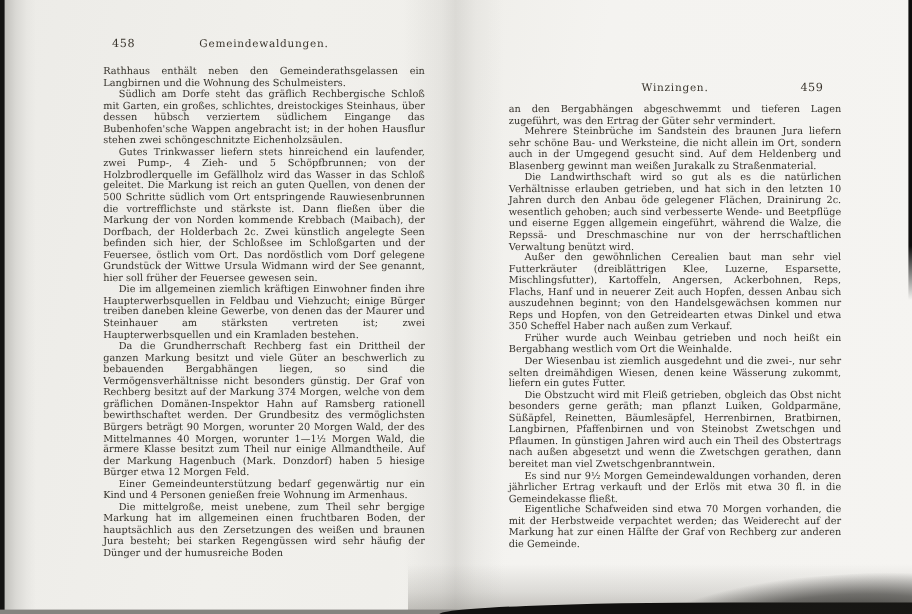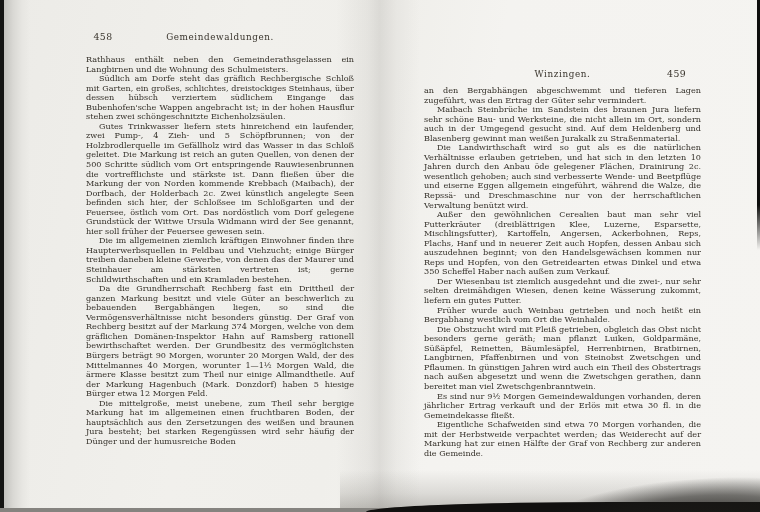--- a/index.html
+++ b/index.html
@@ -49,39 +49,40 @@
   <div class="page page-left">
     <div class="page-header">
       <span class="pagenum">458</span>
       <span class="running-title">Gemeindewaldungen.</span>
       <span class="pagenum right"></span>
     </div>
     <div class="page-body">
         <p class="para">Rathhaus enthält neben den Gemeinderathsgelassen ein Langbirnen und die Wohnung des Schulmeisters.</p>
         <p class="para indent">Südlich am Dorfe steht das gräflich Rechbergische Schloß mit Garten, ein großes, schlichtes, dreistockiges Steinhaus, über dessen hübsch verziertem südlichem Eingange das Bubenhofen'sche Wappen angebracht ist; in der hohen Hausflur stehen zwei schöngeschnitzte Eichenholzsäulen.</p>
         <p class="para indent">Gutes Trinkwasser liefern stets hinreichend ein laufender, zwei Pump-, 4 Zieh- und 5 Schöpfbrunnen; von der Holzbrodlerquelle im Gefällholz wird das Wasser in das Schloß geleitet. Die Markung ist reich an guten Quellen, von denen der 500 Schritte südlich vom Ort entspringende Rauwiesenbrunnen die vortrefflichste und stärkste ist. Dann fließen über die Markung der von Norden kommende Krebbach (Maibach), der Dorfbach, der Holderbach 2c. Zwei künstlich angelegte Seen befinden sich hier, der Schloßsee im Schloßgarten und der Feuersee, östlich vom Ort. Das nordöstlich vom Dorf gelegene Grundstück der Wittwe Ursula Widmann wird der See genannt, hier soll früher der Feuersee gewesen sein.</p>
-        <p class="para indent">Die im allgemeinen ziemlich kräftigen Einwohner finden ihre Haupterwerbsquellen in Feldbau und Viehzucht; einige Bürger treiben daneben kleine Gewerbe, von denen das der Maurer und Steinhauer am stärksten vertreten ist; gerne Schildwirthschaften und ein Kramladen bestehen.</p>
+        <p class="para indent">Die im allgemeinen ziemlich kräftigen Einwohner finden ihre Haupterwerbsquellen in Feldbau und Viehzucht; einige Bürger treiben daneben kleine Gewerbe, von denen das der Maurer und Steinhauer am stärksten vertreten ist; zwei Haupterwerbsquellen und ein Kramladen bestehen.</p>
         <p class="para indent">Da die Grundherrschaft Rechberg fast ein Drittheil der ganzen Markung besitzt und viele Güter an beschwerlich zu bebauenden Bergabhängen liegen, so sind die Vermögensverhältnisse nicht besonders günstig. Der Graf von Rechberg besitzt auf der Markung 374 Morgen, welche von dem gräflichen Domänen-Inspektor Hahn auf Ramsberg rationell bewirthschaftet werden. Der Grundbesitz des vermöglichsten Bürgers beträgt 90 Morgen, worunter 20 Morgen Wald, der des Mittelmannes 40 Morgen, worunter 1—1½ Morgen Wald, die ärmere Klasse besitzt zum Theil nur einige Allmandtheile. Auf der Markung Hagenbuch (Mark. Donzdorf) haben 5 hiesige Bürger etwa 12 Morgen Feld.</p>
+        <p class="para indent">Einer Gemeindeunterstützung bedarf gegenwärtig nur ein Kind und 4 Personen genießen freie Wohnung im Armenhaus.</p>
         <p class="para indent">Die mittelgroße, meist unebene, zum Theil sehr bergige Markung hat im allgemeinen einen fruchtbaren Boden, der hauptsächlich aus den Zersetzungen des weißen und braunen Jura besteht; bei starken Regengüssen wird sehr häufig der Dünger und der humusreiche Boden</p>
       </div>
   </div>
 
   <div class="page page-right">
     <div class="page-header">
       <span class="pagenum"></span>
       <span class="running-title">Winzingen.</span>
       <span class="pagenum right">459</span>
     </div>
     <div class="page-body">
         <p class="para">an den Bergabhängen abgeschwemmt und tieferen Lagen zugeführt, was den Ertrag der Güter sehr vermindert.</p>
-        <p class="para indent">Maibach Steinbrüche im Sandstein des braunen Jura liefern sehr schöne Bau- und Werksteine, die nicht allein im Ort, sondern auch in der Umgegend gesucht sind. Auf dem Heldenberg und Blasenberg gewinnt man weißen Jurakalk zu Straßenmaterial.</p>
+        <p class="para indent">Mehrere Steinbrüche im Sandstein des braunen Jura liefern sehr schöne Bau- und Werksteine, die nicht allein im Ort, sondern auch in der Umgegend gesucht sind. Auf dem Heldenberg und Blasenberg gewinnt man weißen Jurakalk zu Straßenmaterial.</p>
         <p class="para indent">Die Landwirthschaft wird so gut als es die natürlichen Verhältnisse erlauben getrieben, und hat sich in den letzten 10 Jahren durch den Anbau öde gelegener Flächen, Drainirung 2c. wesentlich gehoben; auch sind verbesserte Wende- und Beetpflüge und eiserne Eggen allgemein eingeführt, während die Walze, die Repssä- und Dreschmaschine nur von der herrschaftlichen Verwaltung benützt wird.</p>
         <p class="para indent">Außer den gewöhnlichen Cerealien baut man sehr viel Futterkräuter (dreiblättrigen Klee, Luzerne, Esparsette, Mischlingsfutter), Kartoffeln, Angersen, Ackerbohnen, Reps, Flachs, Hanf und in neuerer Zeit auch Hopfen, dessen Anbau sich auszudehnen beginnt; von den Handelsgewächsen kommen nur Reps und Hopfen, von den Getreidearten etwas Dinkel und etwa 350 Scheffel Haber nach außen zum Verkauf.</p>
+        <p class="para indent">Früher wurde auch Weinbau getrieben und noch heißt ein Bergabhang westlich vom Ort die Weinhalde.</p>
         <p class="para indent">Der Wiesenbau ist ziemlich ausgedehnt und die zwei-, nur sehr selten dreimähdigen Wiesen, denen keine Wässerung zukommt, liefern ein gutes Futter.</p>
-        <p class="para indent">Früher wurde auch Weinbau getrieben und noch heißt ein Bergabhang westlich vom Ort die Weinhalde.</p>
         <p class="para indent">Die Obstzucht wird mit Fleiß getrieben, obgleich das Obst nicht besonders gerne geräth; man pflanzt Luiken, Goldparmäne, Süßäpfel, Reinetten, Bäumlesäpfel, Herrenbirnen, Bratbirnen, Langbirnen, Pfaffenbirnen und von Steinobst Zwetschgen und Pflaumen. In günstigen Jahren wird auch ein Theil des Obstertrags nach außen abgesetzt und wenn die Zwetschgen gerathen, dann bereitet man viel Zwetschgenbranntwein.</p>
         <p class="para indent">Es sind nur 9½ Morgen Gemeindewaldungen vorhanden, deren jährlicher Ertrag verkauft und der Erlös mit etwa 30 fl. in die Gemeindekasse fließt.</p>
         <p class="para indent">Eigentliche Schafweiden sind etwa 70 Morgen vorhanden, die mit der Herbstweide verpachtet werden; das Weiderecht auf der Markung hat zur einen Hälfte der Graf von Rechberg zur anderen die Gemeinde.</p>
       </div>
   </div>
 
   <div class="edge-left-black"></div>
   <div class="edge-left-gray"></div>
   <div class="edge-right-black"></div>
   <div class="corner-penumbra"></div>

